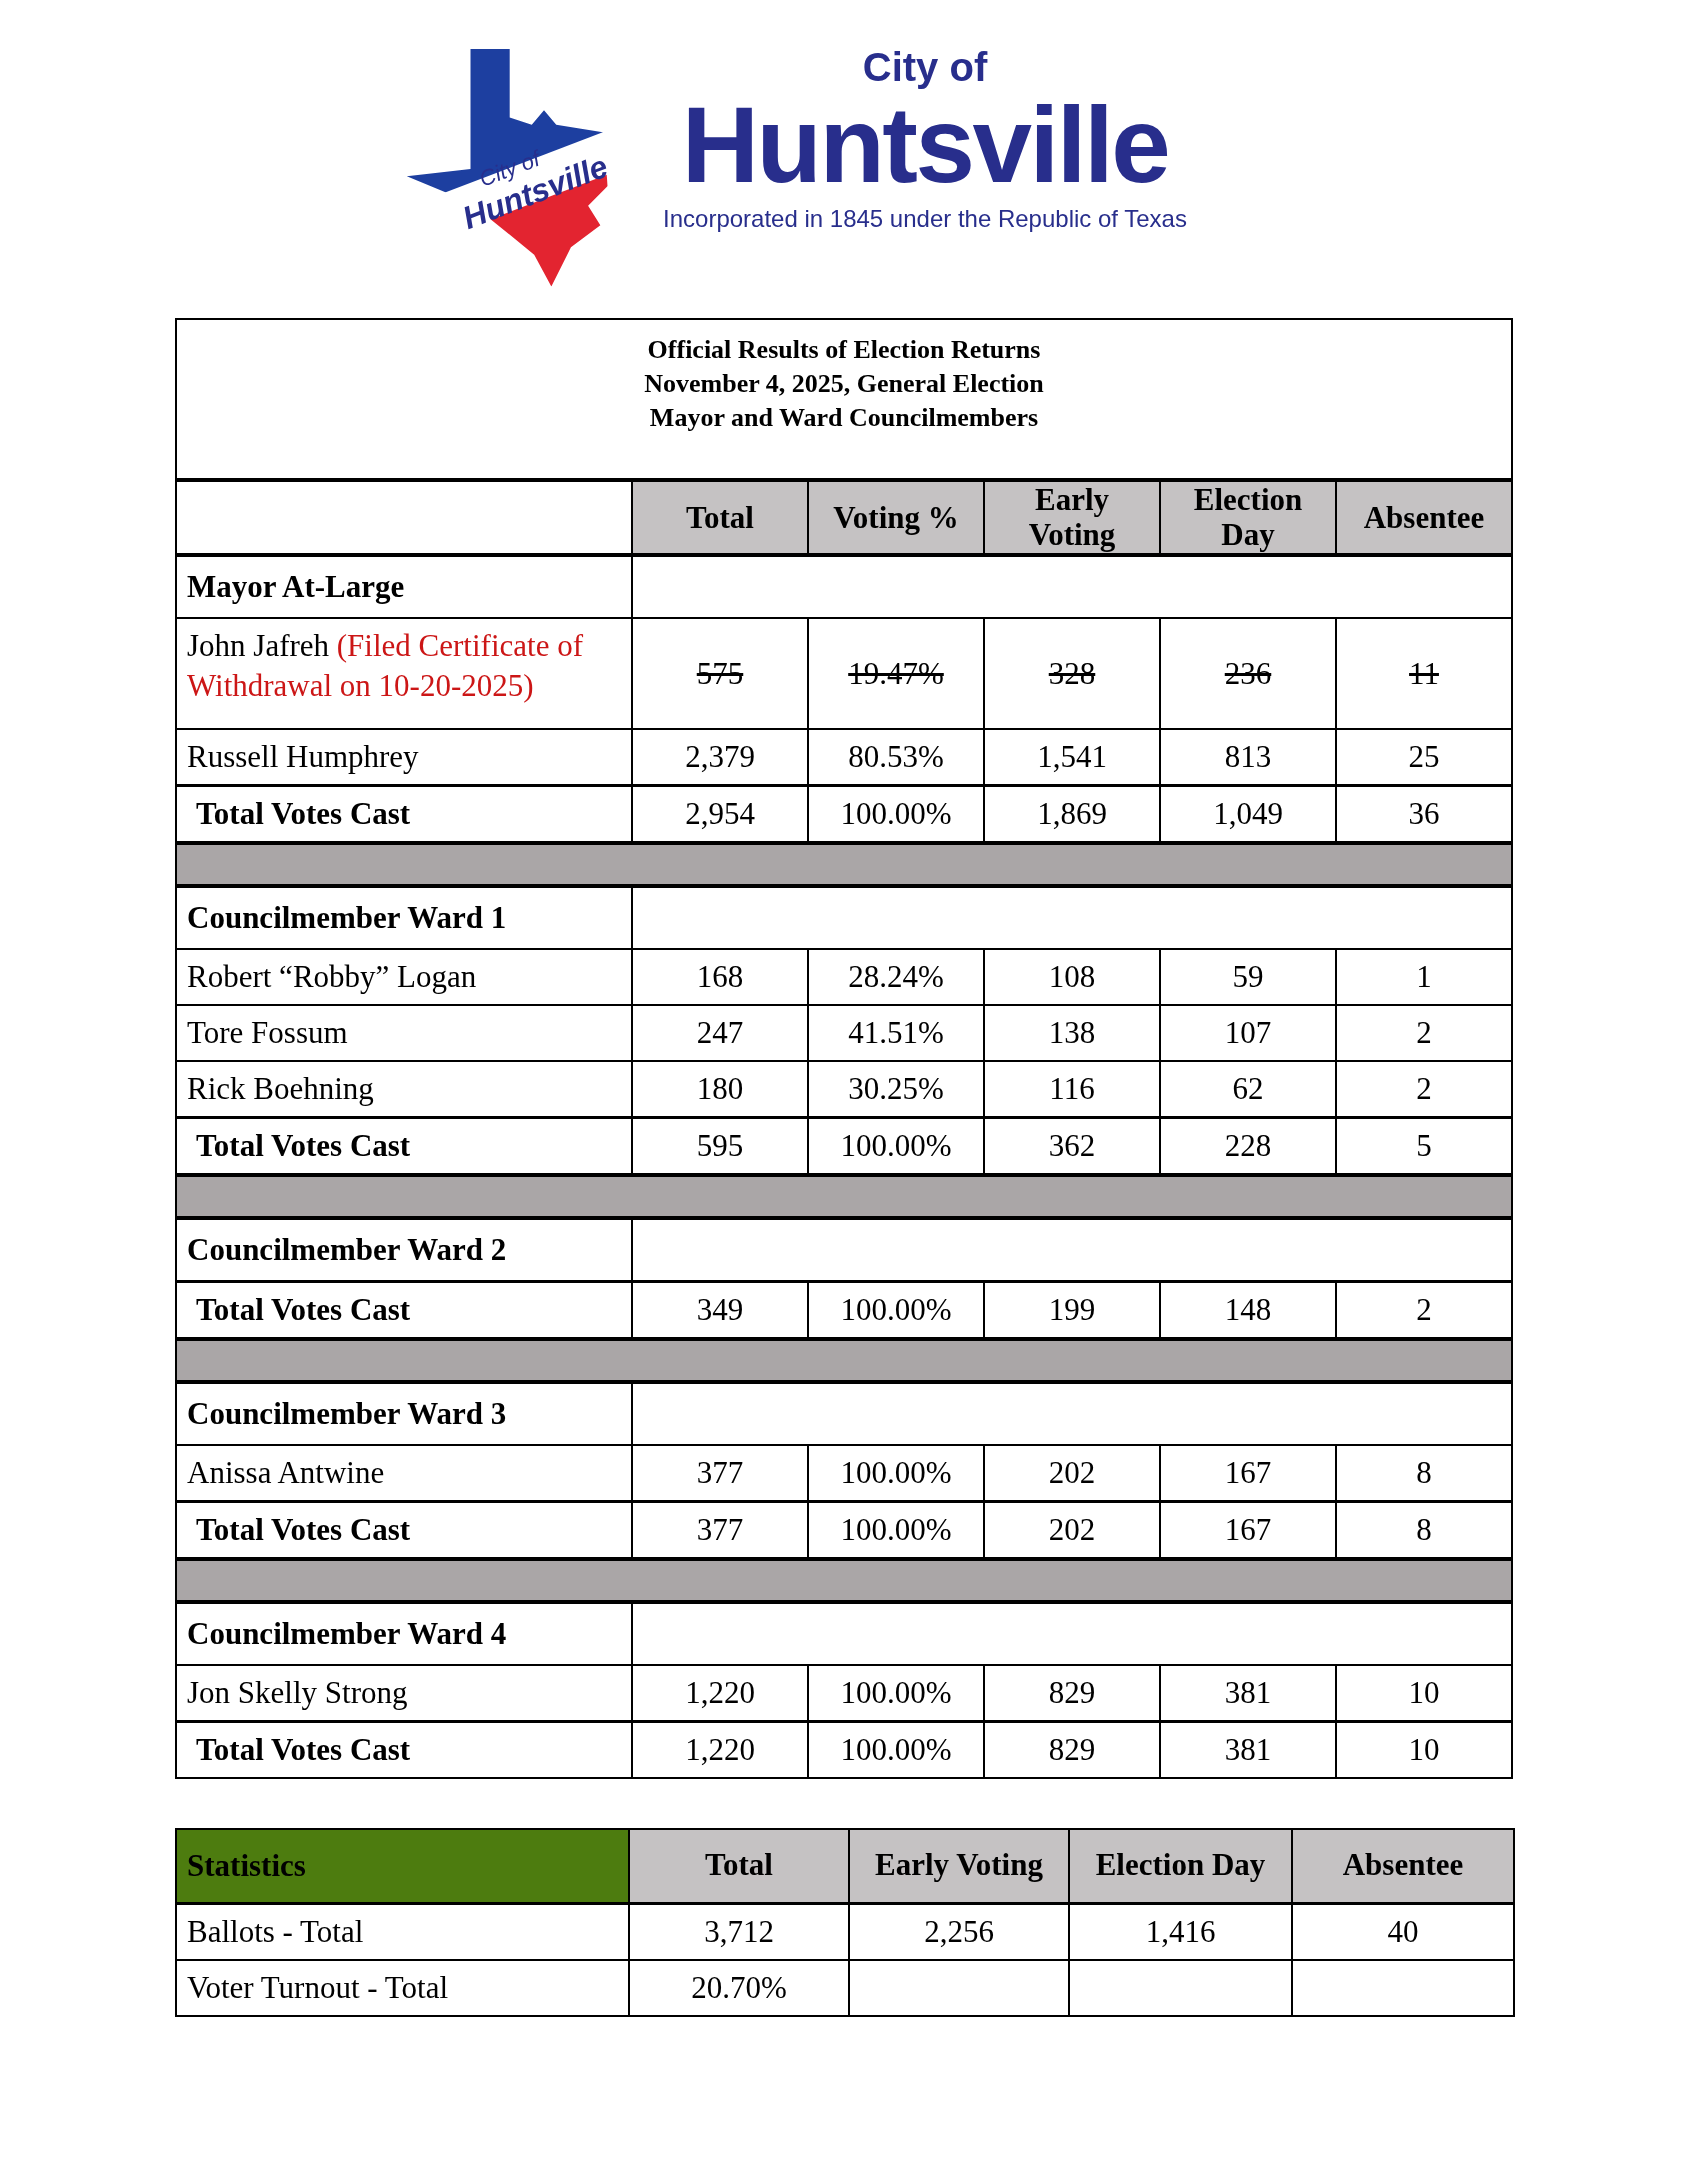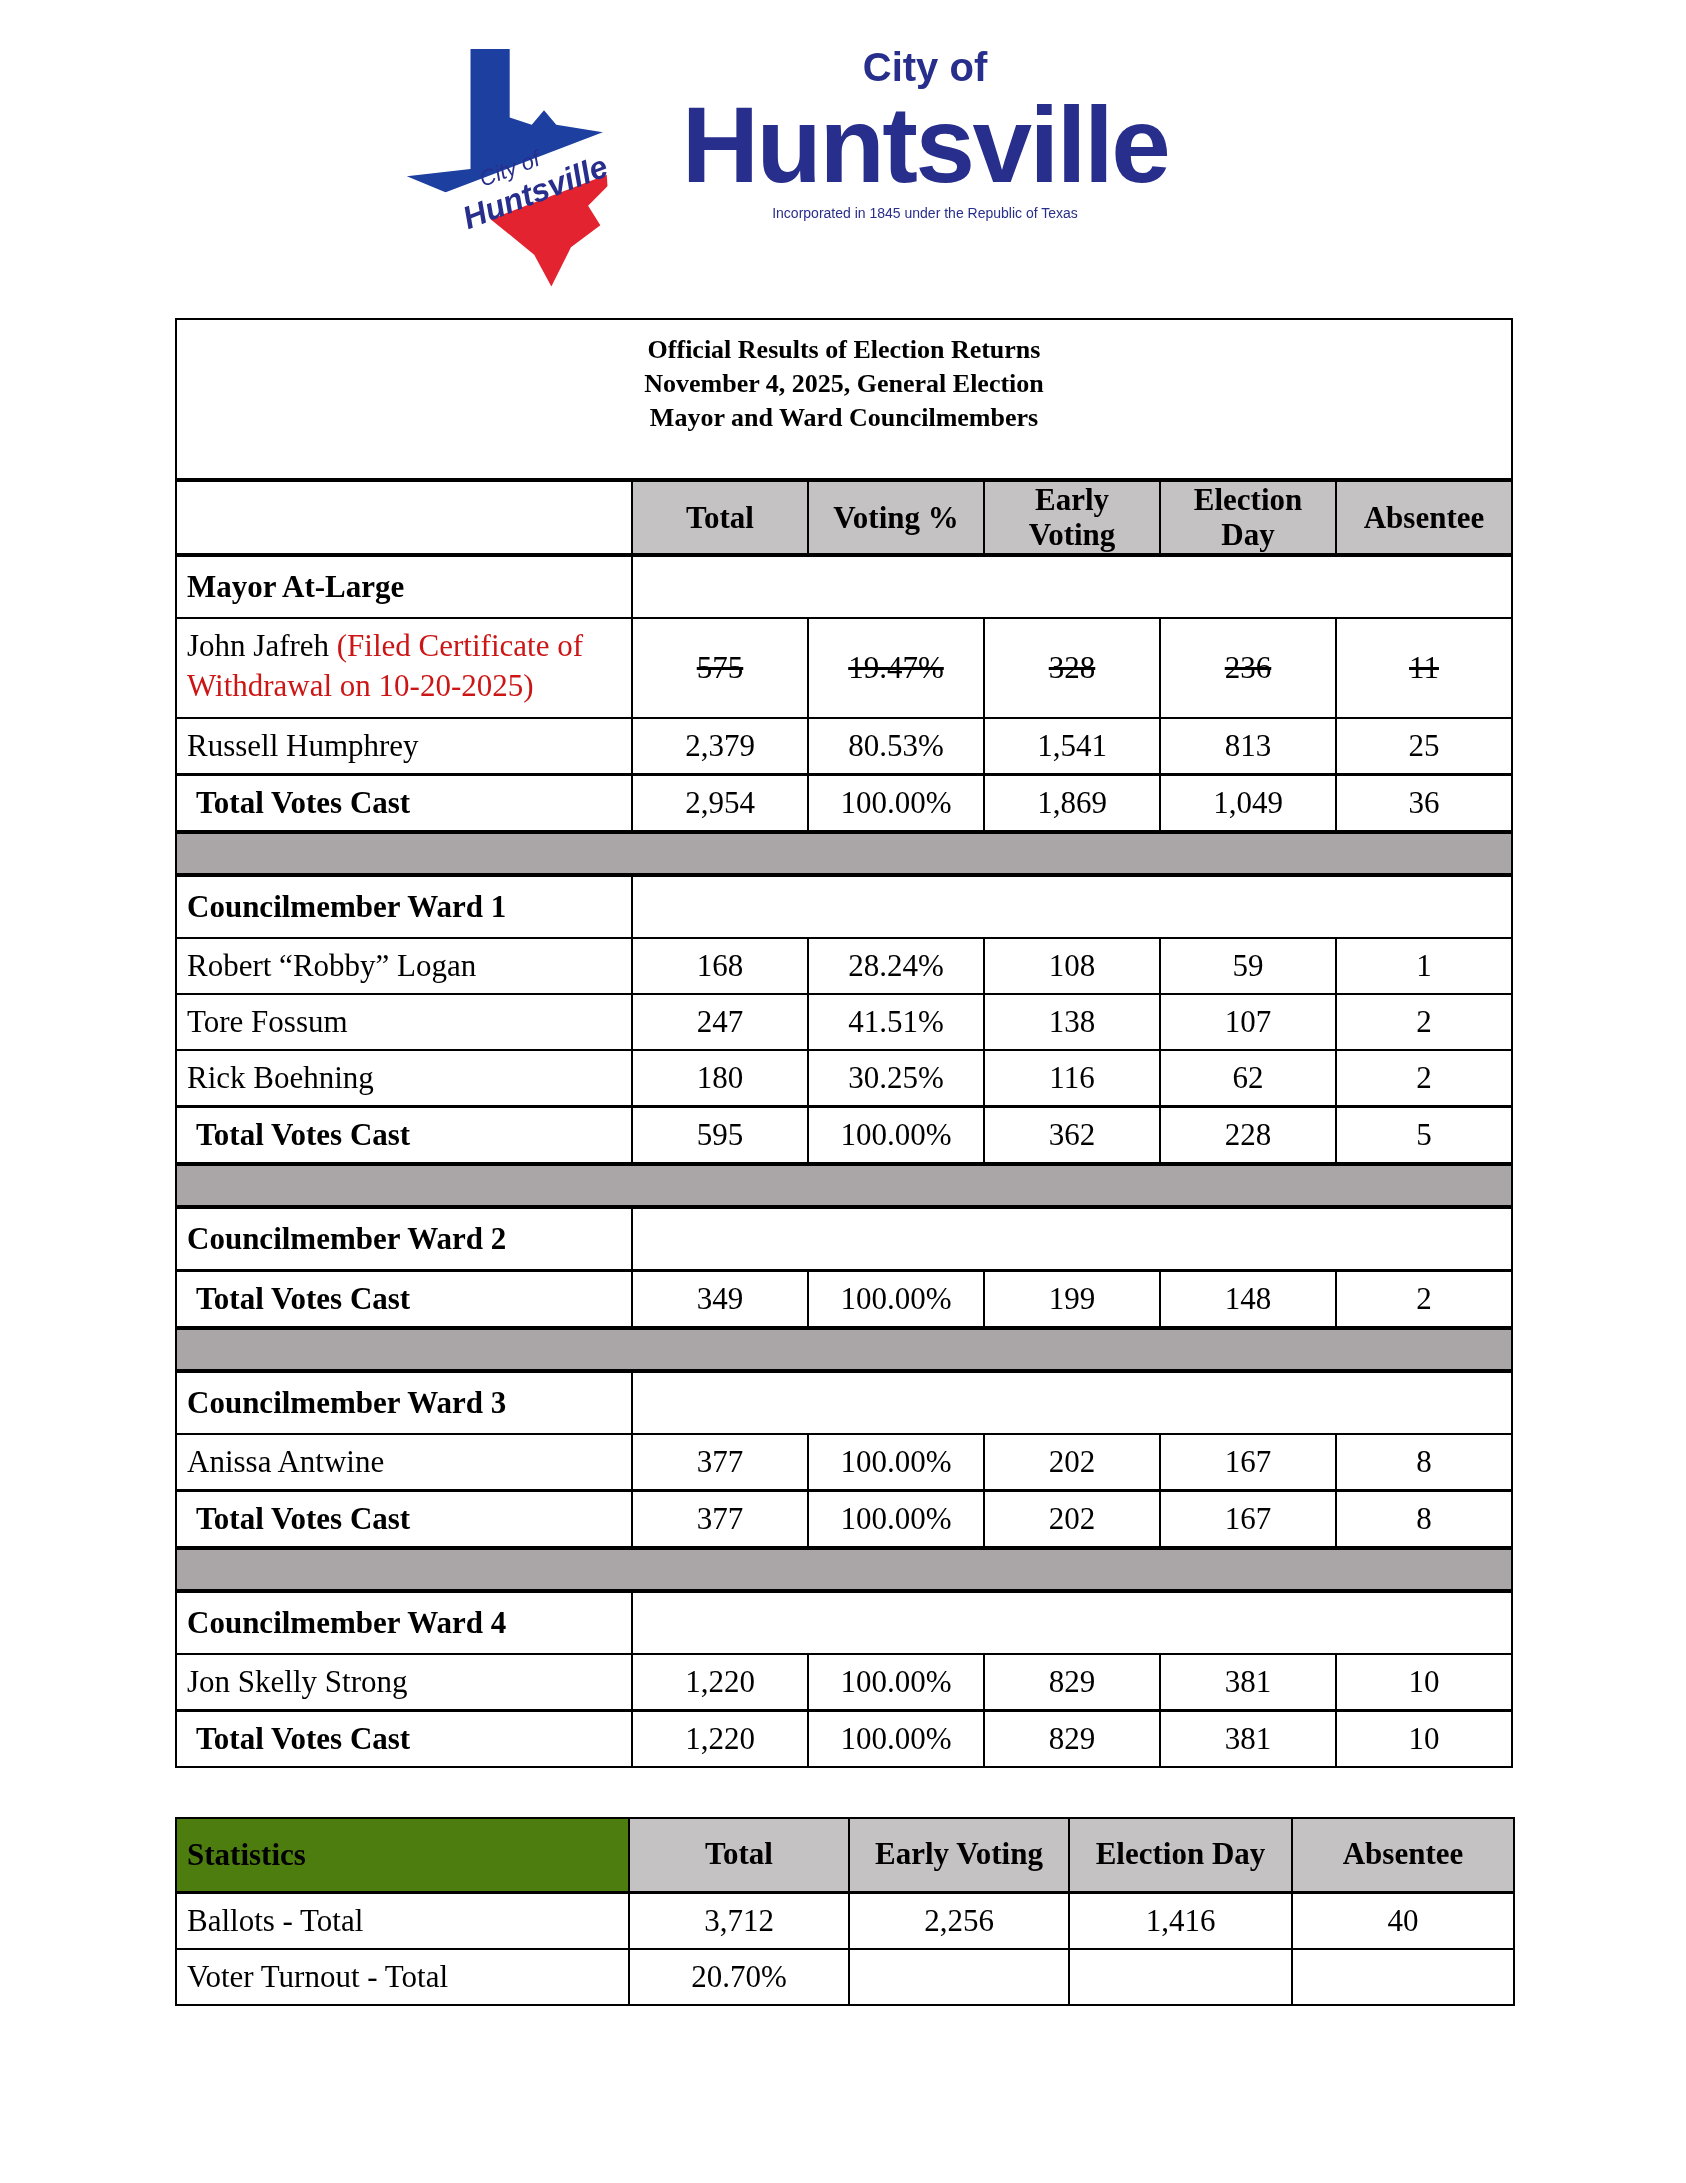--- a/index.html
+++ b/index.html
@@ -10,42 +10,42 @@
 
   
   .header { display:flex; align-items:flex-start; margin:44px 0 0 376px; }
   .texas-svg { width:287px; height:245px; flex:0 0 auto; }
   .wordmark {
     width:588px; margin-left:-32px; margin-top:1.7px; text-align:center;
     font-family:"Liberation Sans", sans-serif; color:#282e8c;
   }
   .wm-cityof  { font-size:40px; font-weight:bold; line-height:1.05; }
   .wm-name    { font-size:107px; font-weight:bold; line-height:1.08; letter-spacing:-2.5px; }
-  .wm-tagline { font-size:14px; margin-top:1.7px; }
+  .wm-tagline { font-size:24px; margin-top:1.7px; }
 
   
   table { border-collapse:collapse; table-layout:fixed; margin-left:175px; }
   .main-table  { width:1338px; margin-top:28.6px;  border:2.5px solid #000; }
   .stats-table { width:1338px; margin-top:49px;  border:2.5px solid #000; }
   td { border:2.5px solid #000; font-size:31px; padding:0 10px; vertical-align:middle; }
 
   .title-cell {
     text-align:center; font-weight:bold; font-size:26px; line-height:1.3;
     padding:13.4px 0 44px 0; border-bottom:4.2px solid #000;
   }
   .col-head {
     background:#c5c2c3; font-weight:bold; text-align:center;
     height:71px; line-height:1.12; border-top:4.2px solid #000; border-bottom:4.2px solid #000;
     padding:0 5px;
   }
   .head-empty { background:#fff; border-top:4.2px solid #000; border-bottom:4.2px solid #000; }
 
   .section-cell { font-weight:bold; height:60px; }
   .name-cell    { height:54px; }
-  .jafreh-cell  { line-height:1.3; padding-top:6.7px; padding-bottom:10px;border-radius:18px; }
+  .jafreh-cell  { line-height:1.3; padding-top:6.7px; padding-bottom:21px;border-radius:18px; }
   .val          { text-align:center; }
   .total-row td { border-top:3.4px solid #000; }
   .bold         { font-weight:bold;padding-left:19px; }
   .red          { color:#cc1616; }
   .strike       { text-decoration:line-through; }
   .band td {
     background:#aaa6a7; height:39px; padding:0;
     border-top:4.2px solid #000; border-bottom:4.2px solid #000;
   }
 

